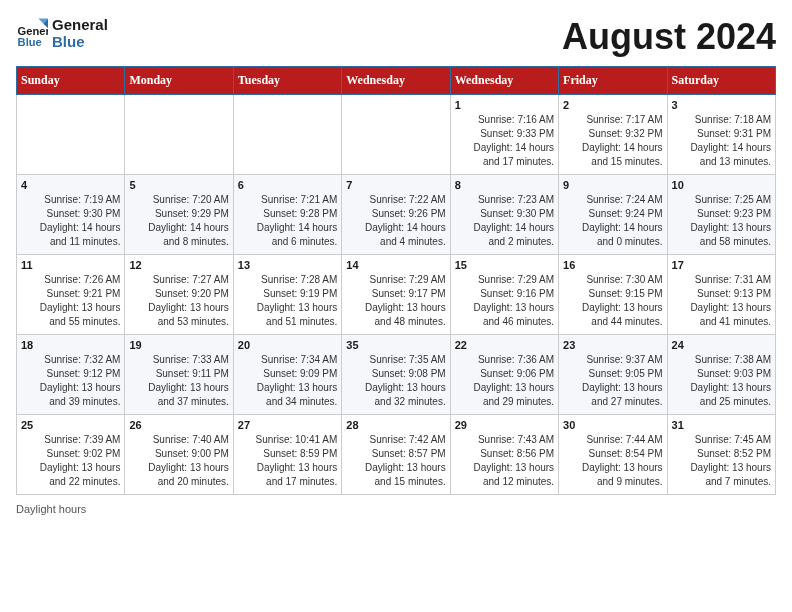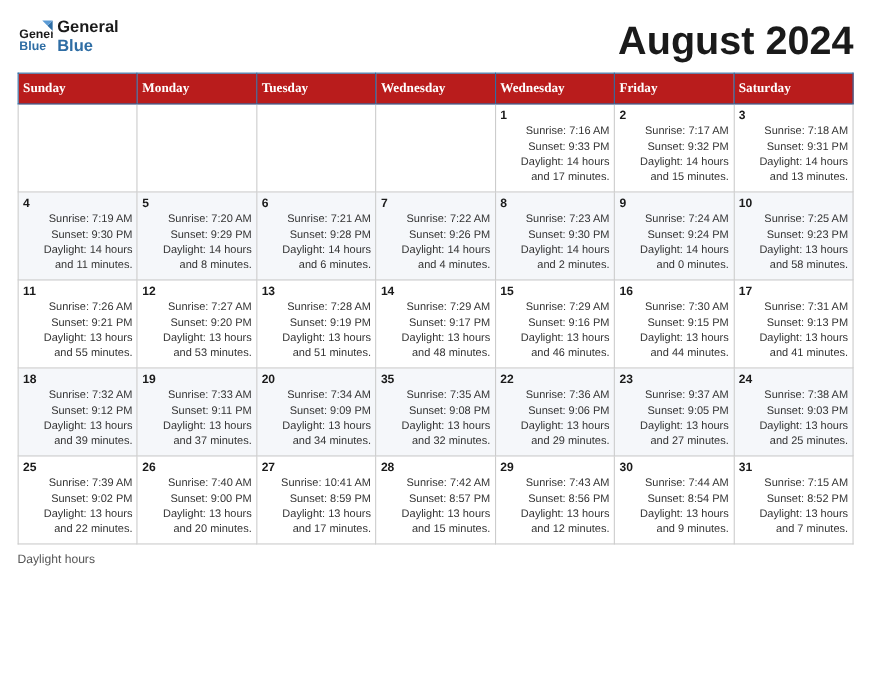--- a/index.html
+++ b/index.html
@@ -304,21 +304,21 @@
 Daylight: 13 hours and 12 minutes.</div>
         </td>
         <td>
           <div class="day-num">30</div>
           <div class="day-info">Sunrise: 7:44 AM
 Sunset: 8:54 PM
 Daylight: 13 hours and 9 minutes.</div>
         </td>
         <td>
           <div class="day-num">31</div>
-          <div class="day-info">Sunrise: 7:15 AM
+          <div class="day-info">Sunrise: 7:45 AM
 Sunset: 8:52 PM
 Daylight: 13 hours and 7 minutes.</div>
         </td>
       </tr>
     </tbody>
 </table>
 
 <div class="footer">Daylight hours</div>
 
 </body></html>

